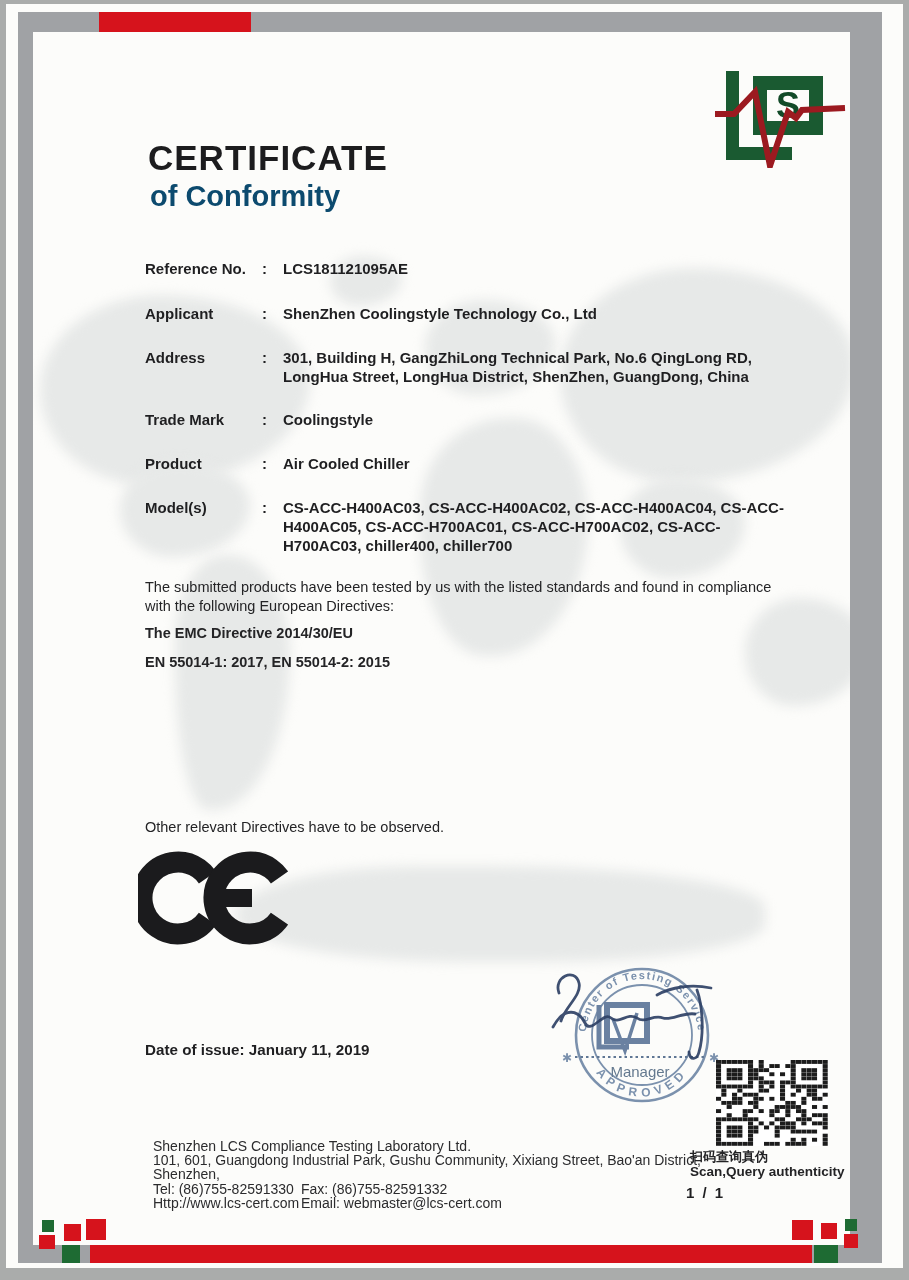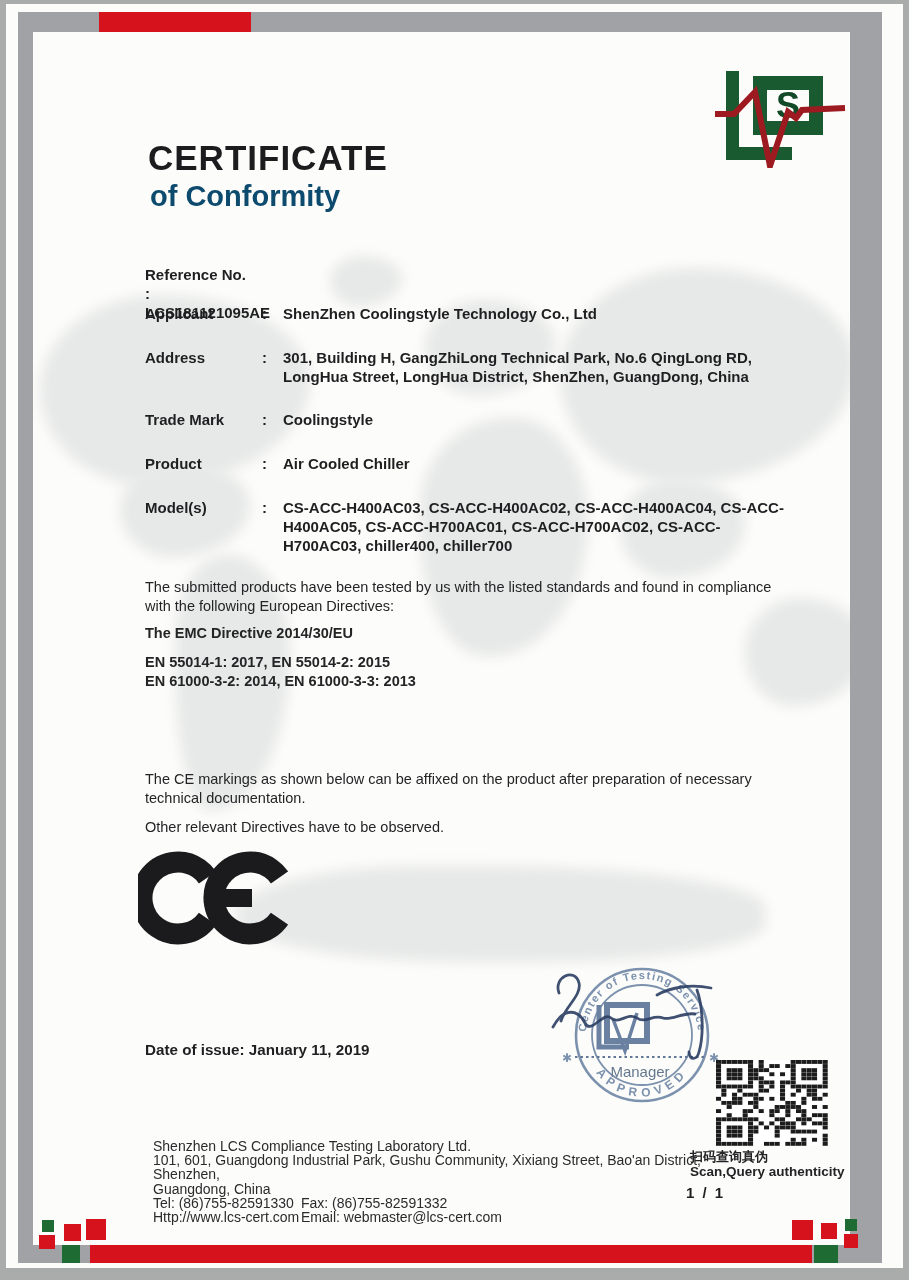--- a/index.html
+++ b/index.html
@@ -72,21 +72,21 @@
     <rect x="16" y="79" width="66" height="13" fill="#1a5a31"></rect>
     <path d="M43,8 h70 v59 h-70 z M57,22 v31 h42 v-31 z" fill="#1a5a31" fill-rule="evenodd"></path>
     <text x="78" y="50" font-size="36" font-weight="bold" fill="#124a28" text-anchor="middle">S</text>
     <path d="M5,46 L24,46 L32,28 L45,24 L58,98 L75,98" fill="none" stroke="none"></path>
     <path d="M5,46 L24,46 L45,24 L60,98 L78,44 L86,50 L92,42 L135,40" fill="none" stroke="#9c1a20" stroke-width="6" stroke-linejoin="miter"></path>
   </svg>
 
   <div class="title">CERTIFICATE</div>
   <div class="subtitle">of Conformity</div>
 
-  <div class="row" style="top:265px;flex-direction:column;">
+  <div class="row" style="top:259px;">
     <span class="lbl">Reference No.</span>
     <span class="col">:</span>
     <span class="val">LCS181121095AE</span>
   </div>
   <div class="row" style="top:304px;">
     <span class="lbl">Applicant</span>
     <span class="col">:</span>
     <span class="val">ShenZhen Coolingstyle Technology Co., Ltd</span>
   </div>
   <div class="row" style="top:348px;">
@@ -106,22 +106,20 @@
   </div>
   <div class="row" style="top:498px;">
     <span class="lbl">Model(s)</span>
     <span class="col">:</span>
     <span class="val">CS-ACC-H400AC03, CS-ACC-H400AC02, CS-ACC-H400AC04, CS-ACC-H400AC05, CS-ACC-H700AC01, CS-ACC-H700AC02, CS-ACC-H700AC03, chiller400, chiller700</span>
   </div>
 
   <div class="para" style="top:578px;">The submitted products have been tested by us with the listed standards and found in compliance with the following European Directives:</div>
   <div class="para bold" style="top:624px;">The EMC Directive 2014/30/EU</div>
   <div class="para bold" style="top:653px;">EN 55014-1: 2017, EN 55014-2: 2015</div>
-  <div class="para bold" style="top:672px;">EN 61000-3-2: 2014, EN 61000-3-3: 2013</div>
-  <div class="para" style="top:770px;">The CE markings as shown below can be affixed on the product after preparation of necessary technical documentation.</div>
   <div class="para" style="top:818px;">Other relevant Directives have to be observed.</div>
 
   <svg class="abs" style="left:138px;top:846px;" width="150" height="105" viewBox="0 0 150 105">
     <g transform="rotate(35 40 52)">
       <circle cx="40" cy="52" r="36" fill="none" stroke="#1b1b1d" stroke-width="21" stroke-dasharray="182 45"></circle>
     </g>
     <g transform="rotate(35 112 52)">
       <circle cx="112" cy="52" r="36" fill="none" stroke="#1b1b1d" stroke-width="21" stroke-dasharray="182 45"></circle>
     </g>
     <rect x="84" y="43" width="30" height="18" fill="#1b1b1d"></rect>
@@ -396,21 +394,20 @@
       </g>
   </svg>
   <div class="qrcap" style="top:1148px;font-size:13px;">扫码查询真伪</div>
   <div class="qrcap" style="top:1164px;font-size:13.5px;">Scan,Query authenticity</div>
 
   <div class="pagenum">1 / 1</div>
 
   <div class="footer">
     <div>Shenzhen LCS Compliance Testing Laboratory Ltd.</div>
     <div>101, 601, Guangdong Industrial Park, Gushu Community, Xixiang Street, Bao'an District, Shenzhen,</div>
-    <div>Guangdong, China</div>
     <div class="frow">
       <span class="c1">Tel: (86)755-82591330</span>
       <span>Fax: (86)755-82591332</span>
     </div>
     <div class="frow">
       <span class="c1">Http://www.lcs-cert.com</span>
       <span>Email: webmaster@lcs-cert.com</span>
     </div>
   </div>
 </div>

